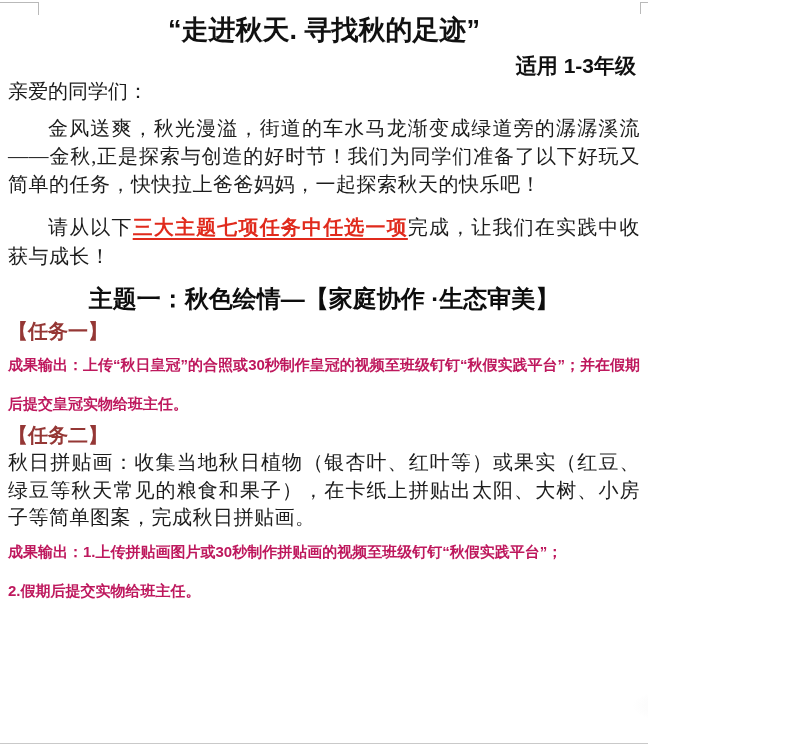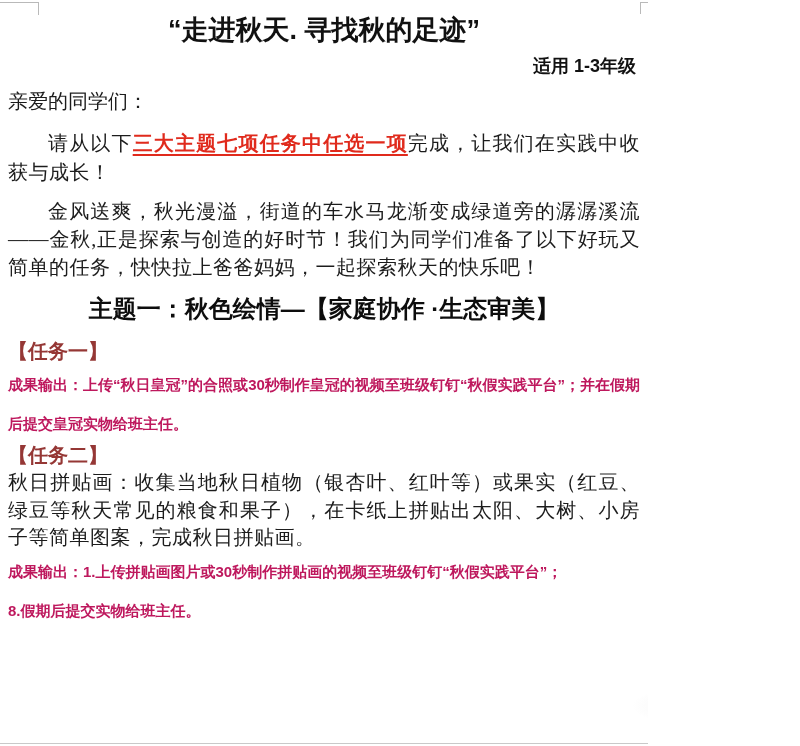--- a/index.html
+++ b/index.html
@@ -28,25 +28,24 @@
     font-weight:700;
     font-size:20px;line-height:30px;
     color:#111;
   }
   .grade{
     margin-top:6px;
     text-align:right;
     padding-right:4px;
     font-family:"Liberation Sans", sans-serif;
     font-weight:700;
-    font-size:18px;line-height:24px;
+    font-size:21px;line-height:24px;
     color:#111;
   }
   .salutation{
-    margin-top:10px;
     font-size:20px;line-height:26px;
   }
   .para{
     margin:0;
     font-size:20px;
     letter-spacing:0.5px;
     line-height:28px;
     text-align:justify;
   }
   .indent{text-indent:2em;}
@@ -56,21 +55,21 @@
     line-height:29px;
   }
   .choose .hl{
     color:#e02a1c;
     font-weight:700;
     text-decoration:underline;
     text-decoration-color:#e02a1c;
     text-underline-offset:4px;
   }
   .theme-title{
-    margin:11px 0 16px 0;
+    margin:11px 0 6px 0;
     text-align:center;
     font-family:"Liberation Sans", sans-serif;
     font-weight:700;
     font-size:24px;line-height:33px;
     color:#0d0d0d;
   }
   .theme-intro{margin-top:8px;}
   .task-label{
     margin-top:2px;
     font-family:Liberation Mono, monospace;
@@ -127,37 +126,37 @@
 
   <div class="content">
 
     <h1 class="title">“走进秋天. 寻找秋的足迹”</h1>
 
 
     <div class="grade">适用 1-3年级</div>
 
     <div class="salutation">亲爱的同学们：</div>
 
+    <p class="para indent mt10">金风送爽，秋光漫溢，街道的车水马龙渐变成绿道旁的潺潺溪流——金秋,正是探索与创造的好时节！我们为同学们准备了以下好玩又简单的任务，快快拉上爸爸妈妈，一起探索秋天的快乐吧！</p>
+
     <p class="para indent choose"><span>请从以下</span><span class="hl">三大主题七项任务中任选一项</span><span>完成，让我们在实践中收获与成长！</span></p>
-
-    <p class="para indent mt10">金风送爽，秋光漫溢，街道的车水马龙渐变成绿道旁的潺潺溪流——金秋,正是探索与创造的好时节！我们为同学们准备了以下好玩又简单的任务，快快拉上爸爸妈妈，一起探索秋天的快乐吧！</p>
 
     <h2 class="theme-title">主题一：秋色绘情—【家庭协作 ·生态审美】</h2>
 
 
     <div class="task-label">【任务一】</div>
 
 
     <p class="para output">成果输出：上传“秋日皇冠”的合照或30秒制作皇冠的视频至班级钉钉“秋假实践平台”；并在假期后提交皇冠实物给班主任。</p>
 
     <div class="task-label">【任务二】</div>
 
     <p class="para task-body">秋日拼贴画：收集当地秋日植物（银杏叶、红叶等）或果实（红豆、绿豆等秋天常见的粮食和果子），在卡纸上拼贴出太阳、大树、小房子等简单图案，完成秋日拼贴画。</p>
 
     <div class="para output">成果输出：1.上传拼贴画图片或30秒制作拼贴画的视频至班级钉钉“秋假实践平台”；</div>
-    <div class="para output">8.假期后提交实物给班主任。</div>
+    <div class="para output">2.假期后提交实物给班主任。</div>
 
   </div>
 
   <div class="watermark-smudge"></div>
   <div class="bottom-line"></div>
 
 </div>
 
 </body></html>

